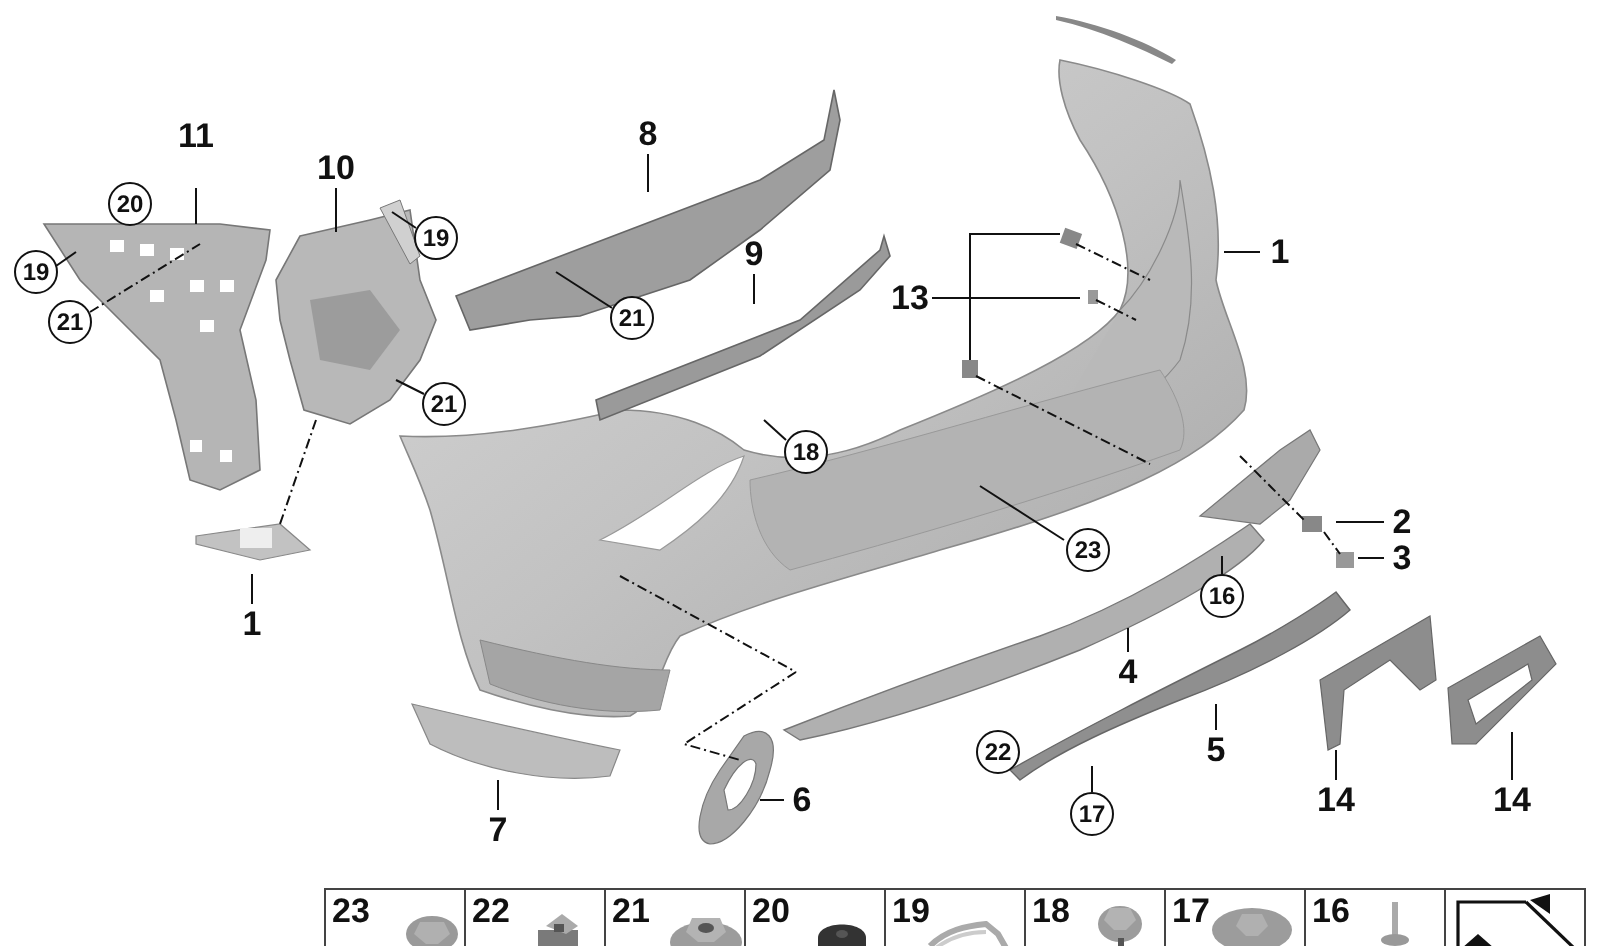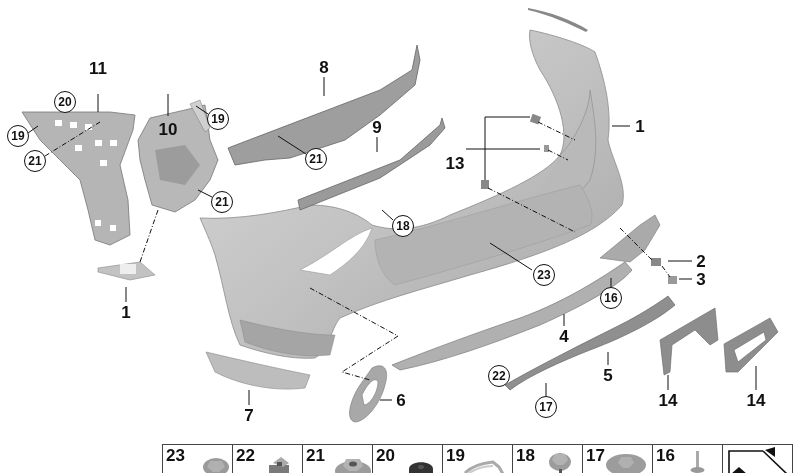--- a/index.html
+++ b/index.html
@@ -126,24 +126,24 @@
 
 <div class="lbl" style="left:640px;top:126px;">1</div>
 <div class="lbl" style="left:701px;top:261px;">2</div>
 <div class="lbl" style="left:701px;top:279px;">3</div>
 <div class="lbl" style="left:564px;top:336px;">4</div>
 <div class="lbl" style="left:608px;top:375px;">5</div>
 <div class="lbl" style="left:401px;top:400px;">6</div>
 <div class="lbl" style="left:249px;top:415px;">7</div>
 <div class="lbl" style="left:324px;top:67px;">8</div>
 <div class="lbl" style="left:377px;top:127px;">9</div>
-<div class="lbl" style="left:168px;top:84px;margin-top:45px;">10</div>
+<div class="lbl" style="left:168px;top:84px;">10</div>
 <div class="lbl" style="left:98px;top:68px;">11</div>
 <div class="lbl" style="left:126px;top:312px;">1</div>
-<div class="lbl" style="left:455px;top:163px;">13</div>
+<div class="lbl" style="left:455px;top:149px;">13</div>
 <div class="lbl" style="left:668px;top:400px;">14</div>
 <div class="lbl" style="left:756px;top:400px;">14</div>
 
 <div class="clbl" style="left:611px;top:298px;">16</div>
 <div class="clbl" style="left:546px;top:407px;">17</div>
 <div class="clbl" style="left:403px;top:226px;">18</div>
 <div class="clbl" style="left:18px;top:136px;">19</div>
 <div class="clbl" style="left:218px;top:119px;">19</div>
 <div class="clbl" style="left:65px;top:102px;">20</div>
 <div class="clbl" style="left:35px;top:161px;">21</div>

